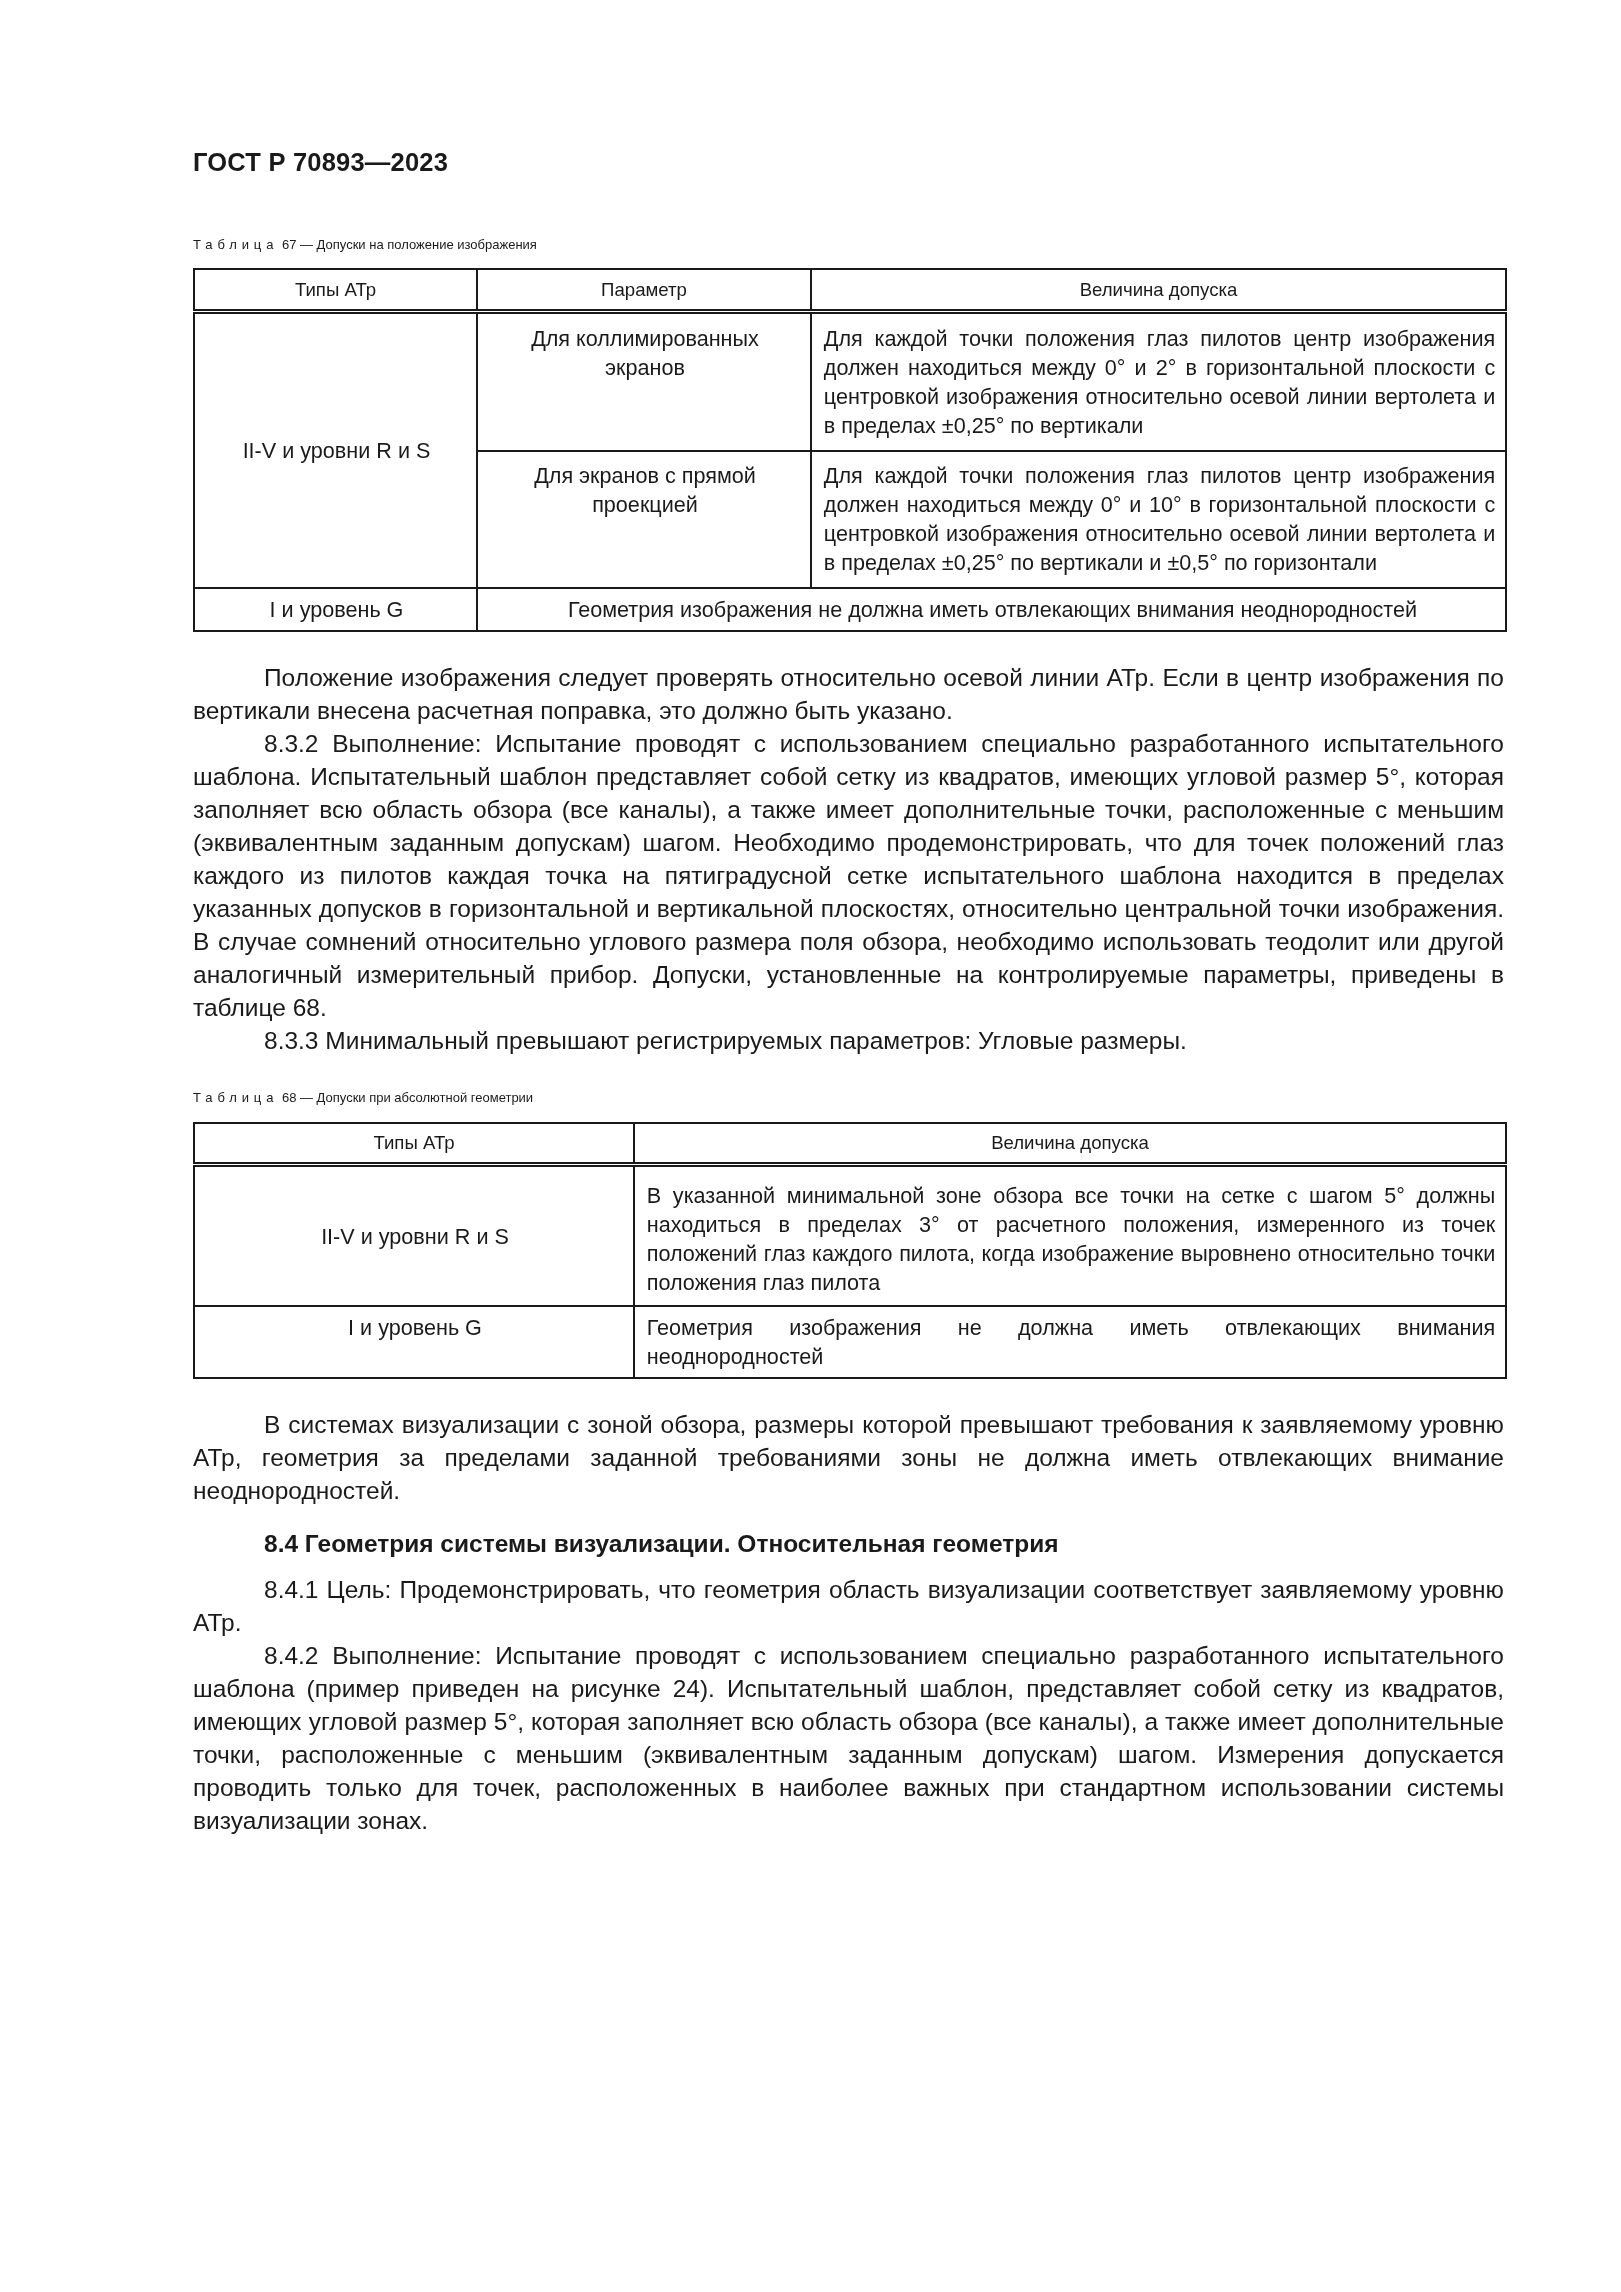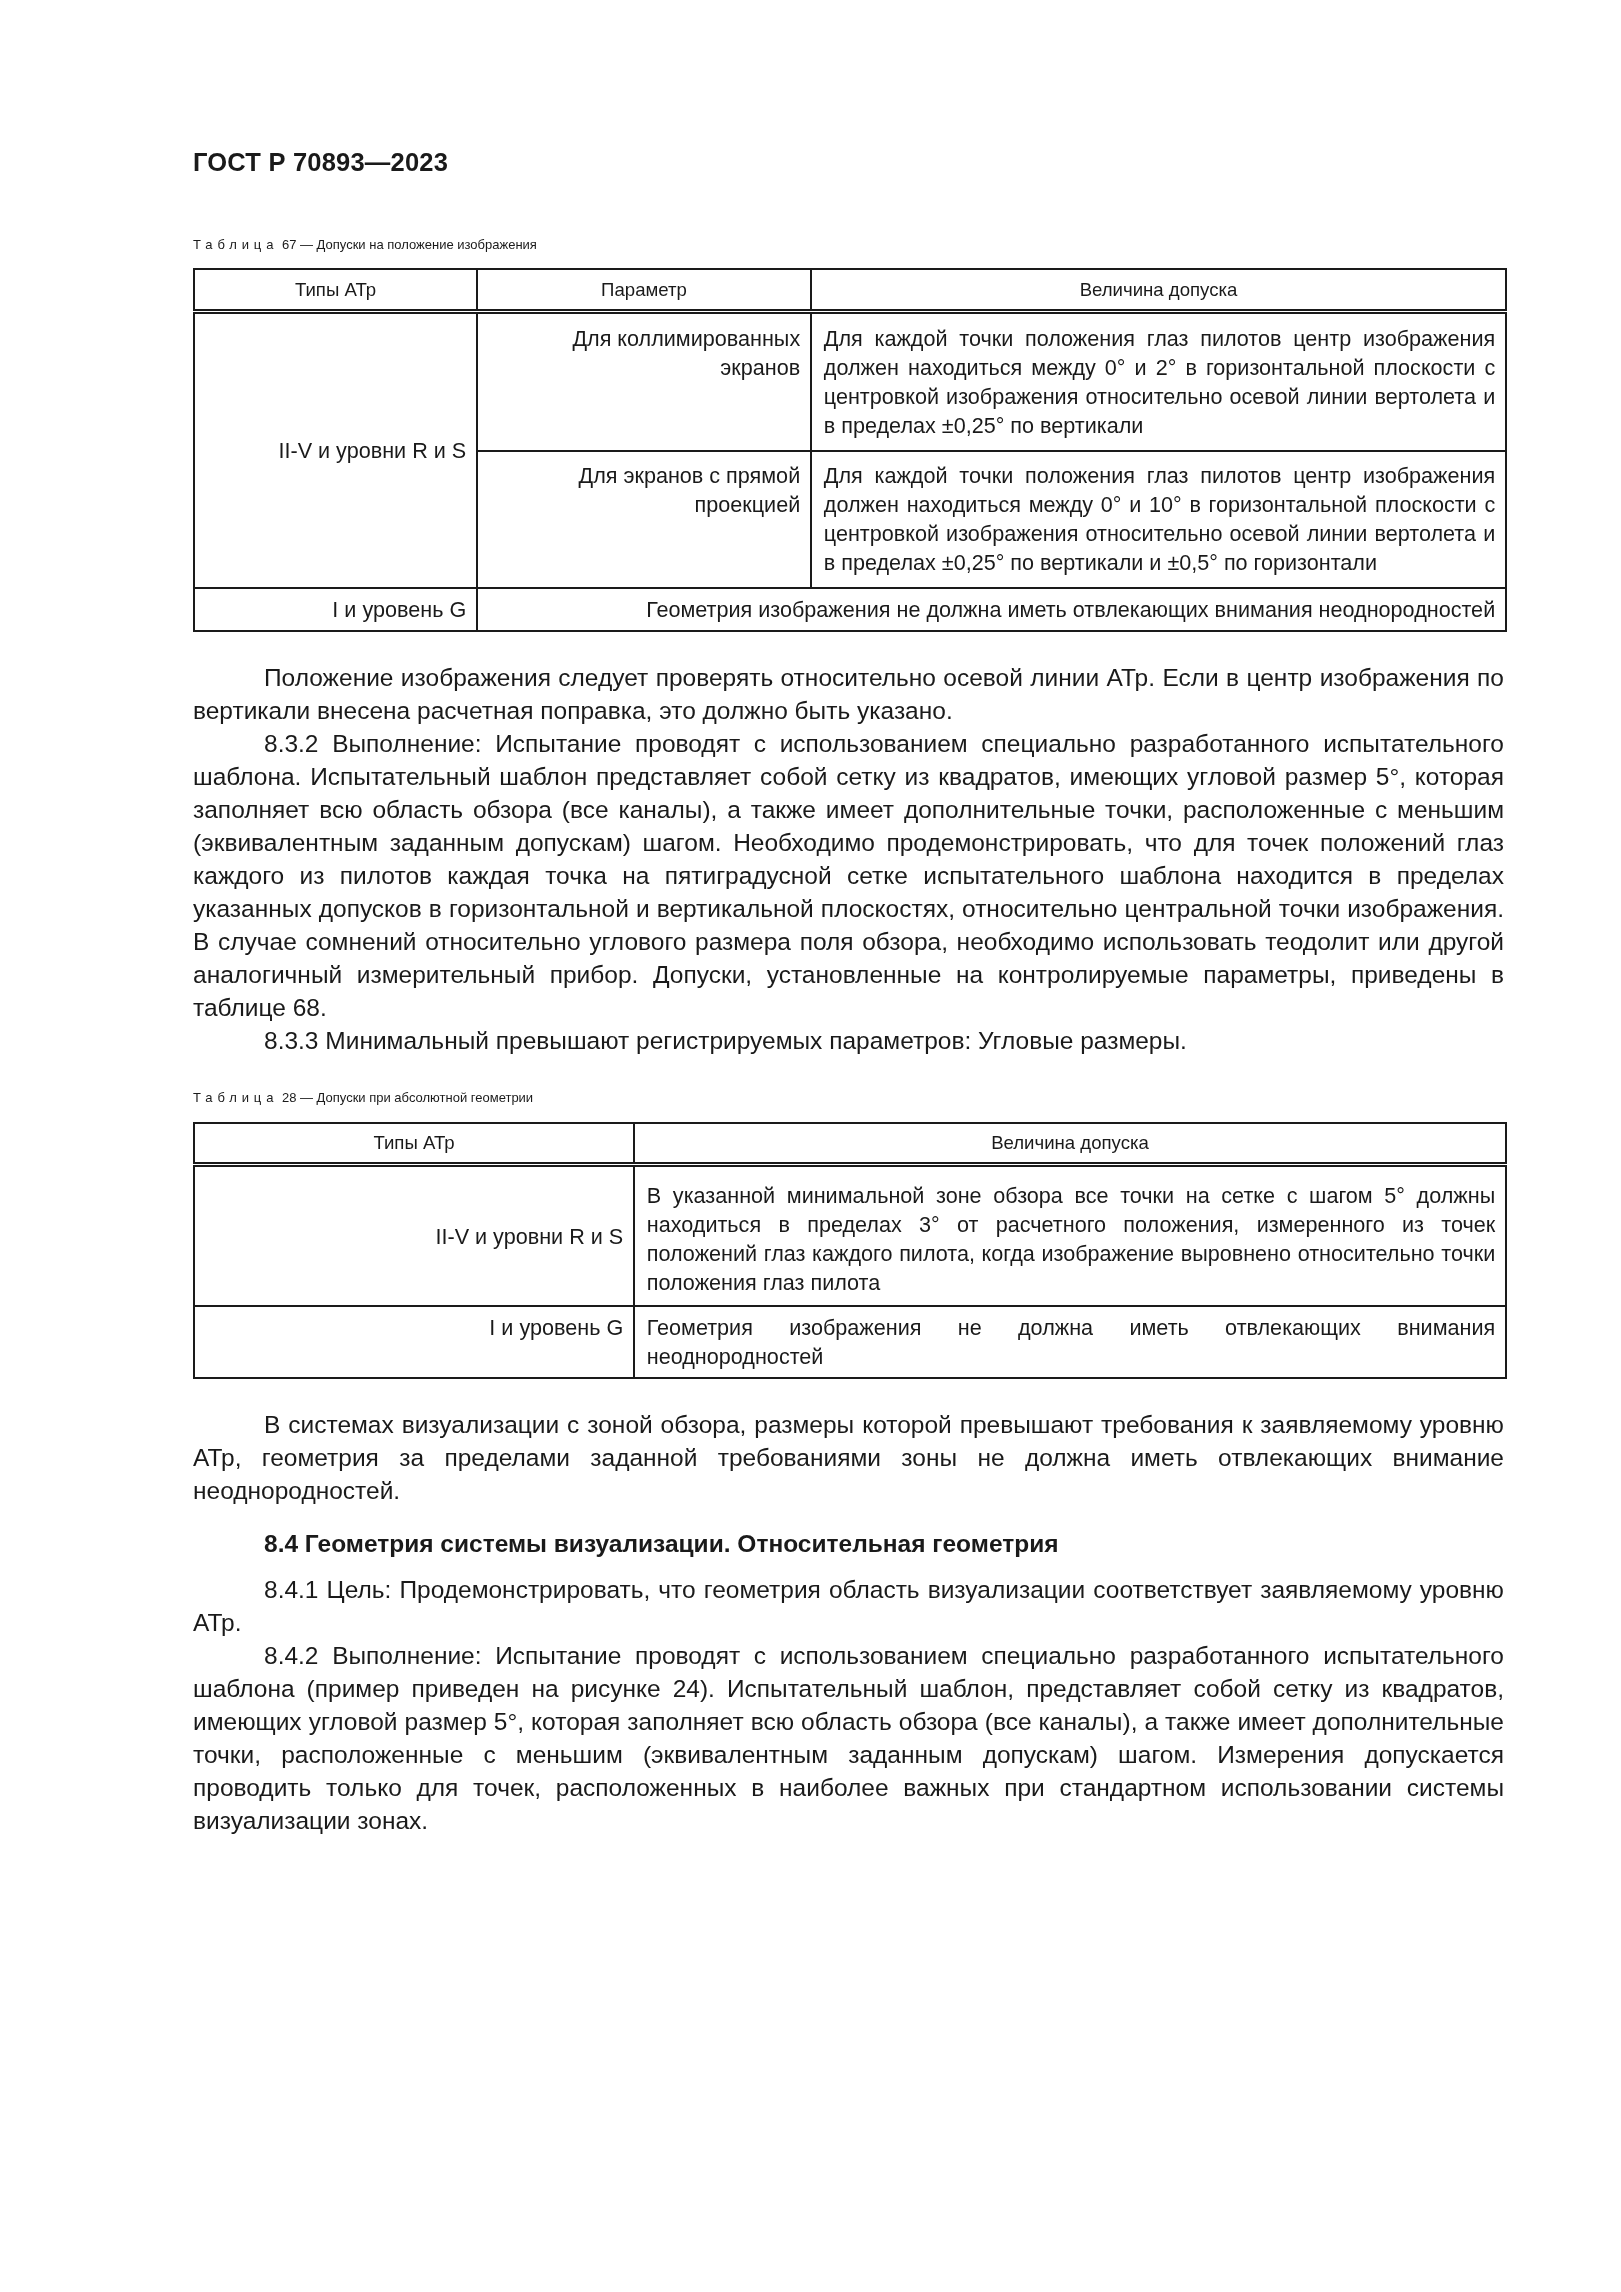--- a/index.html
+++ b/index.html
@@ -41,21 +41,21 @@
     border-collapse: collapse;
     font-size: 21.6px;
     line-height: 29px;
     table-layout: fixed;
   }
   table.doc-table th,
   table.doc-table td {
     border: 2px solid #1a1a1a;
     padding: 5.9px 9.8px 5.9px 11.8px;
     vertical-align: top;
-    text-align: right;
+    text-align: center;
   }
   table.doc-table th {
     font-weight: normal;
     text-align: center;
     vertical-align: middle;
     font-size: 18.6px;
     height: 29px;
     padding: 4.9px 9.8px;
     border-bottom: 5.9px double #1a1a1a;
   }
@@ -134,21 +134,21 @@
     </tbody>
   </table>
 
   <p class="body-text indent para-after-table">Положение изображения следует проверять относительно осевой линии АТр. Если в центр изображения по вертикали внесена расчетная поправка, это должно быть указано.</p>
 
   <p class="body-text indent">8.3.2 Выполнение: Испытание проводят с использованием специально разработанного испытательного шаблона. Испытательный шаблон представляет собой сетку из квадратов, имеющих угловой размер 5°, которая заполняет всю область обзора (все каналы), а также имеет дополнительные точки, расположенные с меньшим (эквивалентным заданным допускам) шагом. Необходимо продемонстрировать, что для точек положений глаз каждого из пилотов каждая точка на пятиградусной сетке испытательного шаблона находится в пределах указанных допусков в горизонтальной и вертикальной плоскостях, относительно центральной точки изображения. В случае сомнений относительно углового размера поля обзора, необходимо использовать теодолит или другой аналогичный измерительный прибор. Допуски, установленные на контролируемые параметры, приведены в таблице 68.</p>
   <p class="body-text indent">8.3.3 Минимальный превышают регистрируемых параметров: Угловые размеры.</p>
 
   <div class="table-caption" style="margin-top:27.4px;">
     <span class="spaced">Таблица</span>
-    <span>28 — Допуски при абсолютной геометрии</span>
+    <span>68 — Допуски при абсолютной геометрии</span>
   </div>
   <table class="doc-table">
     <colgroup>
       <col style="width:440px">
       <col style="width:872px">
     </colgroup>
     <thead>
       <tr>
         <th>Типы АТр</th>
         <th>Величина допуска</th>

